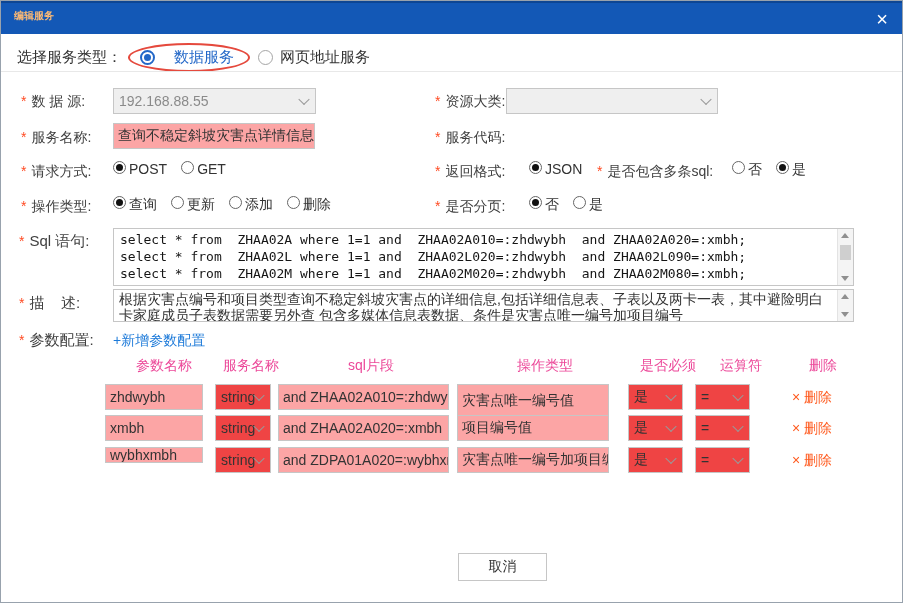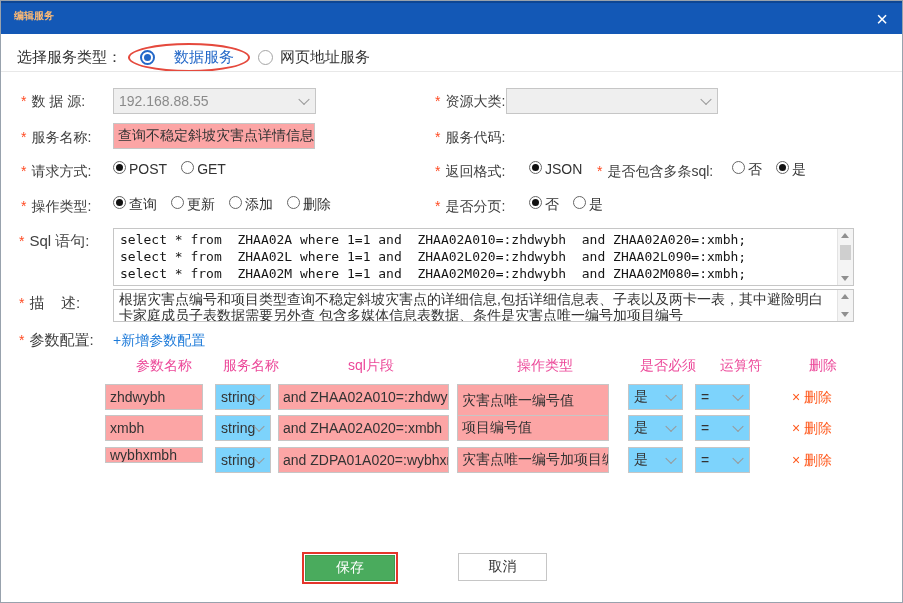--- a/index.html
+++ b/index.html
@@ -18,21 +18,21 @@
   .type-opt2 { display:flex; align-items:center; gap:7px; margin-left:8px; }
 
   .divider { position:absolute; left:0; top:70px; width:100%; border-top:1px solid #e8e8e8; }
 
   
   .lbl { position:absolute; font-size:14px; color:#404040; white-space:pre; }
   .ast { color:#ff4a22; font-style:normal; margin-right:5px; font-size:14px; }
 
   
   .inp { position:absolute; box-sizing:border-box; border:1px solid #c6c6c6; background:#fca5a5; font-size:14px; color:#333; padding:0 4px; display:flex; align-items:center; overflow:hidden; white-space:nowrap; }
-  .sel { position:absolute; box-sizing:border-box; border:1px solid #c6c6c6; background:#7dd3fc; font-size:14px; color:#333; padding:0 18px 0 5px; display:flex; align-items:center; overflow:hidden; white-space:nowrap; }
+  .sel { position:absolute; box-sizing:border-box; border:1px solid #c6c6c6; background:#ef4444; font-size:14px; color:#333; padding:0 18px 0 5px; display:flex; align-items:center; overflow:hidden; white-space:nowrap; }
   .sel .chev { position:absolute; right:7px; top:50%; width:7px; height:7px; border-right:1px solid #999; border-bottom:1px solid #999; transform:translateY(-70%) rotate(45deg); }
   .sel.disabled { background:#efefef; color:#8a8a8a; }
 
   
   .rgroup { position:absolute; display:flex; align-items:center; font-size:14px; color:#333; }
   .ritem { display:flex; align-items:flex-start; gap:3px; margin-right:14px; }
   .radio { width:13px; height:13px; border:1px solid #666; border-radius:50%; background:#fff; display:inline-flex; align-items:center; justify-content:center; box-sizing:border-box; }
   .radio.checked::after { content:""; width:7px; height:7px; border-radius:50%; background:#111; }
   .bradio { width:15px; height:15px; border:2px solid #2468c8; border-radius:50%; background:#fff; display:inline-flex; align-items:center; justify-content:center; box-sizing:border-box; }
   .bradio::after { content:""; width:7px; height:7px; border-radius:50%; background:#2468c8; }
@@ -234,18 +234,15 @@
   <div class="sel" style="left:627px;top:446px;width:55px;height:26px;">
       <span>是</span>
       <span class="chev"></span>
     </div>
   <div class="sel" style="left:694px;top:446px;width:55px;height:26px;">
       <span>=</span>
       <span class="chev"></span>
     </div>
   <span class="dellink" style="left:791px;top:451px;">× 删除</span>
 
-  <div class="save-wrap">
-    <div class="btn-save">保存</div>
-  </div>
   <div class="btn-cancel">取消</div>
 
 </div>
 
 </body></html>

